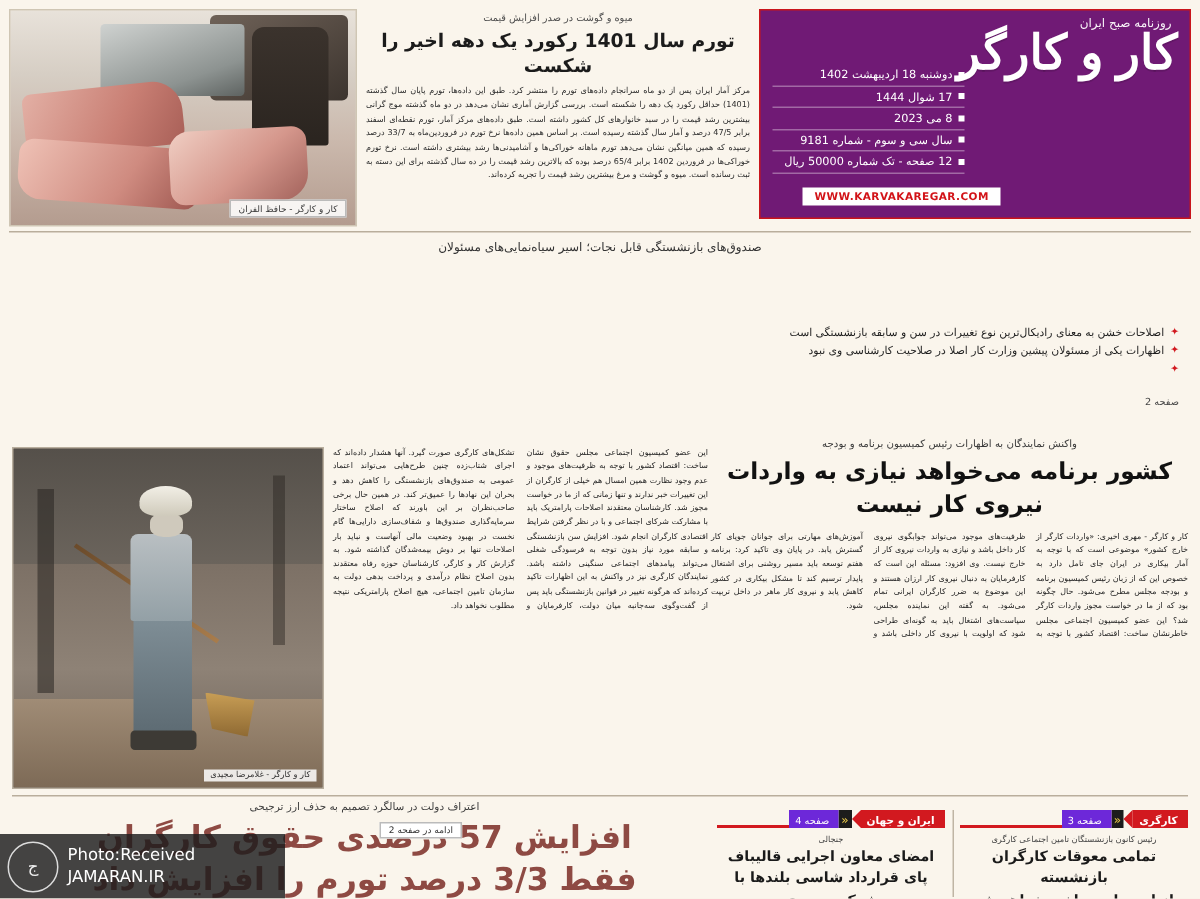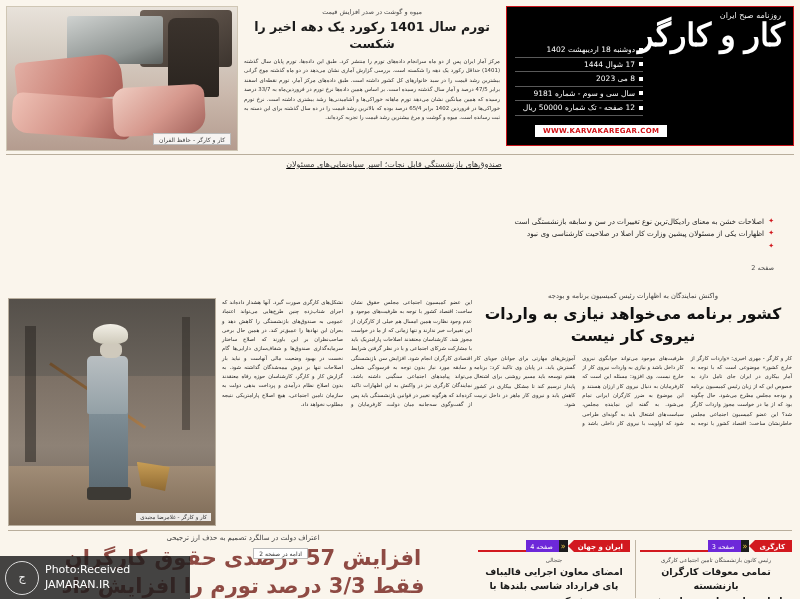--- a/index.html
+++ b/index.html
@@ -15,21 +15,21 @@
     background: #faf5ec;
     direction: rtl;
   }
 
   
   .top-band { position: absolute; left: 0; top: 0; width: 800px; height: 152px; }
 
   .masthead {
     position: absolute; right: 6px; top: 6px;
     width: 288px; height: 140px;
-    background: #000000;
+    background: #701a75;
     border: 1px solid #c9141a;
     overflow: hidden;
   }
   .mh-brand {
     position: absolute; right: 8px; top: 12px;
     font-size: 32px; font-weight: bold; color: #fff;
     letter-spacing: 1px; line-height: 1.05;
     font-family: Liberation Sans, sans-serif;
     text-shadow: 0 1px 0 rgba(0,0,0,.12);
     margin-left: 47px;
@@ -91,21 +91,21 @@
   .tt-head { font-size: 12.5px; font-weight: bold; line-height: 1.35; margin-bottom: 4px; }
   .tt-body {
     font-size: 5.4px; line-height: 1.75; text-align: justify;
     color: #2b2b2b; column-count: 1;
   }
 
   .band-rule { position: absolute; left: 6px; right: 6px; top: 154px;
                border-top: 1px solid #b9ae9c; }
 
   
-  .lead { position: absolute; left: 6px; right: 18px; top: 160px; height: 125px; text-decoration: underline; }
+  .lead { position: absolute; left: 6px; right: 6px; top: 160px; height: 125px; }
   .lead-kicker {
     text-align: center; font-size: 8px; color: #333; margin-bottom: 2px;
   }
   .lead-head {
     text-align: left; direction: rtl;
     font-size: 29px; font-weight: bold; color: #111;
     line-height: 1.28; letter-spacing: -.3px;
     padding-right: 240px;
   }
   .lead-head .l2 { display: block; }

